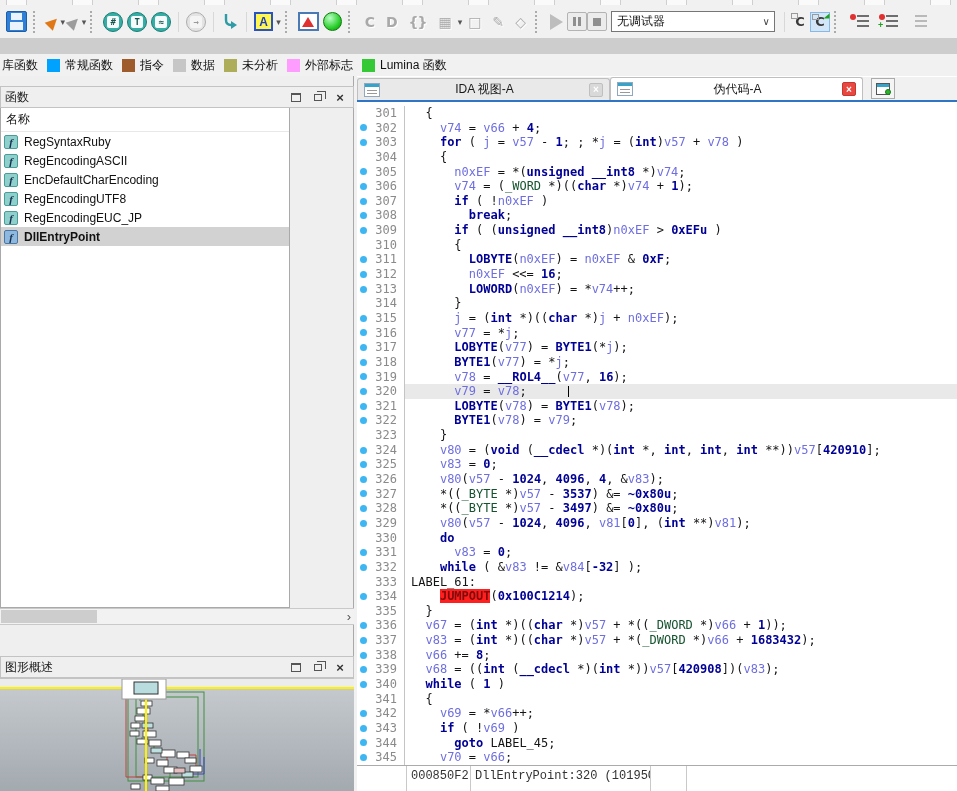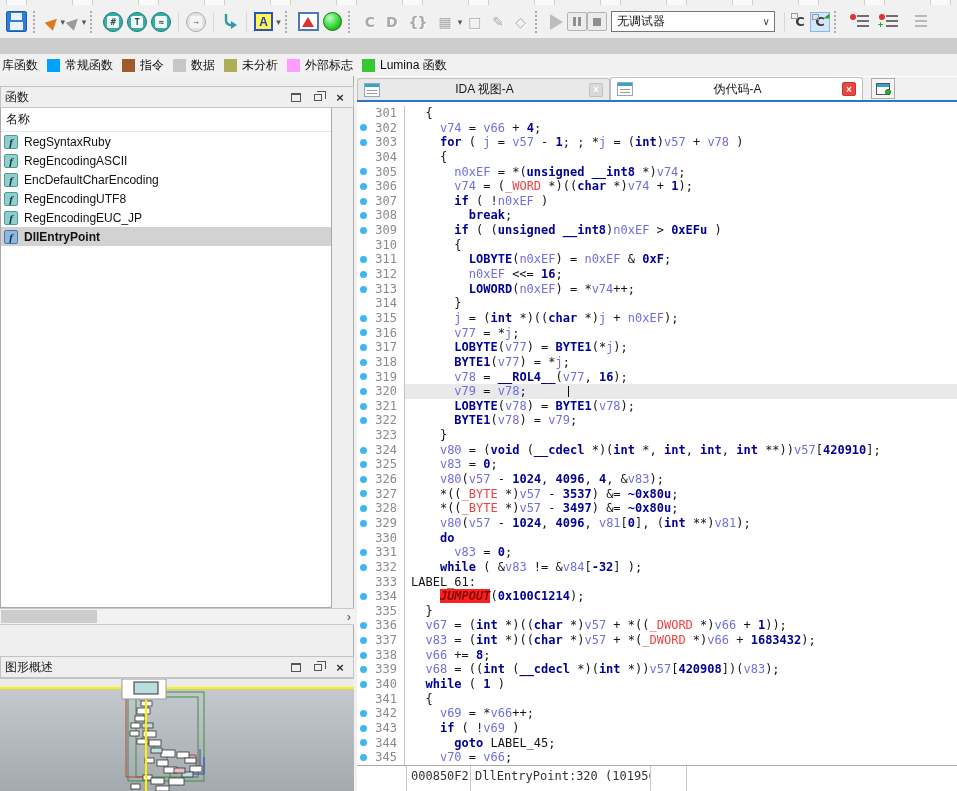--- a/index.html
+++ b/index.html
@@ -65,21 +65,21 @@
   .panel-header { position:absolute; left:0; width:354px; height:22px; background:#EFEFEF;
     border:1px solid #C3C3C3; display:flex; align-items:center; padding:0 4px; }
   .panel-title { flex:1; color:#1A1A1A; }
   .ph-btn { width:18px; height:16px; display:flex; align-items:center; justify-content:center; margin-left:4px; color:#444; }
   .btn-max { width:10px; height:9px; border:1px solid #555; border-top:2px solid #555; }
   .btn-float { position:relative; width:8px; height:7px; border:1px solid #555; background:#EFEFEF; }
   .btn-float::after { content:""; position:absolute; left:2px; top:-4px; width:8px; height:7px; border:1px solid #555; border-bottom:none; border-left:none; }
   .btn-close-x { font-size:13px; font-weight:bold; color:#333; line-height:13px; }
 
   #fn-header { top:10px; }
-  #fn-list { position:absolute; left:0; top:32px; width:332px; height:500px; background:#fff;
+  #fn-list { position:absolute; left:0; top:32px; width:290px; height:500px; background:#fff;
     border:1px solid #A9A9A9; border-top:none; overflow:hidden; }
   #fn-colheader { height:24px; display:flex; align-items:center; padding-left:5px; border-bottom:1px solid #E8E8E8; color:#111; }
   .fn-row { height:19px; display:flex; align-items:center; padding-left:3px; gap:6px; white-space:nowrap; }
   .fn-row.sel { background:#D2D2D2; font-weight:bold; }
   .f-ico { width:14px; height:14px; background:#8FD0CC; border:1px solid #4A9C97; border-radius:2px;
     font:italic bold 11px "Liberation Serif",serif; color:#15304F; display:flex; align-items:center; justify-content:center; flex:none; }
   .fn-row.sel .f-ico { background:#8FB8DF; border-color:#4A77A6; }
 
   #fn-hscroll { position:absolute; left:0; top:532px; width:354px; height:17px; background:#F2F2F2; border:1px solid #C9C9C9; border-left:none; border-right:none; display:flex; align-items:center; }
   #fn-thumb { width:96px; height:13px; background:#CDCDCD; margin-left:1px; }
@@ -111,28 +111,28 @@
   #code { position:absolute; left:0; top:30px; width:666px; height:659px; background:#fff; overflow:hidden; }
   .code-line { display:flex; height:14.65px; line-height:14.65px; font:12px "DejaVu Sans Mono","Liberation Mono",monospace; white-space:pre; }
   .bp { width:12px; flex:none; display:flex; align-items:center; justify-content:center; }
   .bp i { width:7px; height:7px; border-radius:50%; background:#3EB6F2; }
   .ln { width:28px; flex:none; text-align:right; color:#8A8A8A; }
   .line-body { flex:1; margin-left:7px; border-left:1px solid #C4C4C4; padding-left:6px; overflow:hidden; }
   .code-line.current .line-body { background:#E9E9E9; }
   .sg-p { color:#141414; }
   .sg-v { color:#6E6EE0; }
   .sg-k, .sg-n { color:#000096; font-weight:bold; }
-  .sg-t { color:#ef4444; }
+  .sg-t { color:#14532d; }
   .sg-l { color:#141414; }
-  .sg-jo { background:#FF1F1F; color:#7E0A0A; font-weight:bold;font-style:italic; }
+  .sg-jo { background:#FF1F1F; color:#7E0A0A; font-weight:bold; }
   .caret { display:inline-block; width:1px; height:11px; background:#000; margin-left:41px; vertical-align:middle; }
 
   #code-status { position:absolute; left:0; top:689px; width:600px; height:26px; background:#fff;
     border-top:1px solid #ABABAB; display:flex; font:12px "DejaVu Sans Mono","Liberation Mono",monospace; color:#333; }
-  .cs-cell { border-right:1px solid #C9C9C9; padding:3px 4px 0 4px; white-space:nowrap; overflow:hidden; flex:none; }
+  .cs-cell { border-right:1px solid #C9C9C9; padding:3px 4px 0 4px; white-space:nowrap; overflow:hidden; flex:none;font-family:Liberation Mono, monospace; }
 </style>
 </head>
 <body>
 
 <div id="app">
 
   <div id="menustrip"></div>
   <div id="toolbar">
       <span class="tb-item">
         <span class="tb-save"></span>

